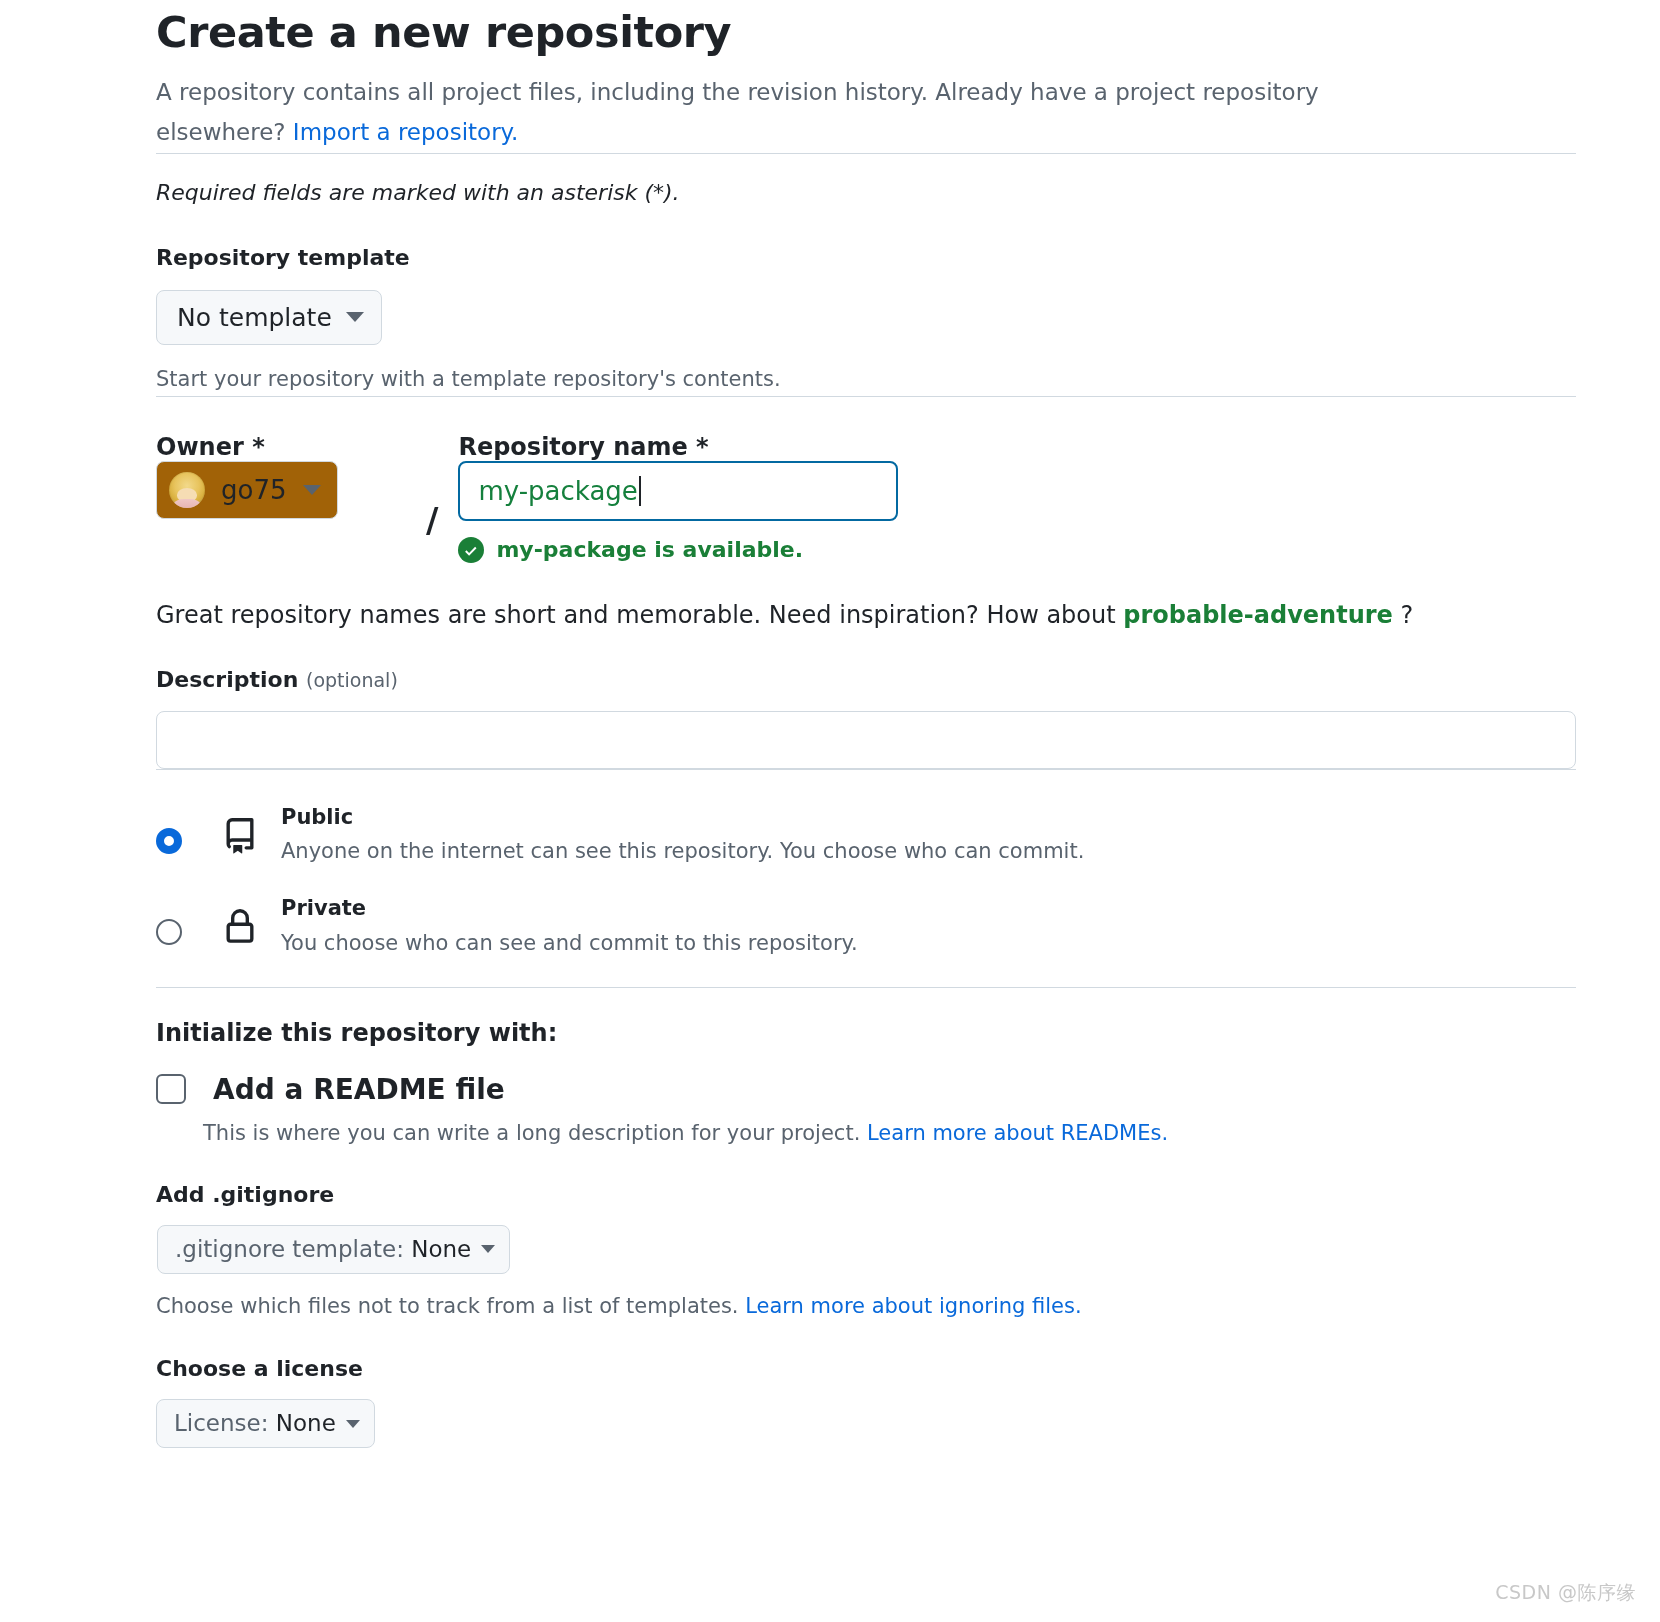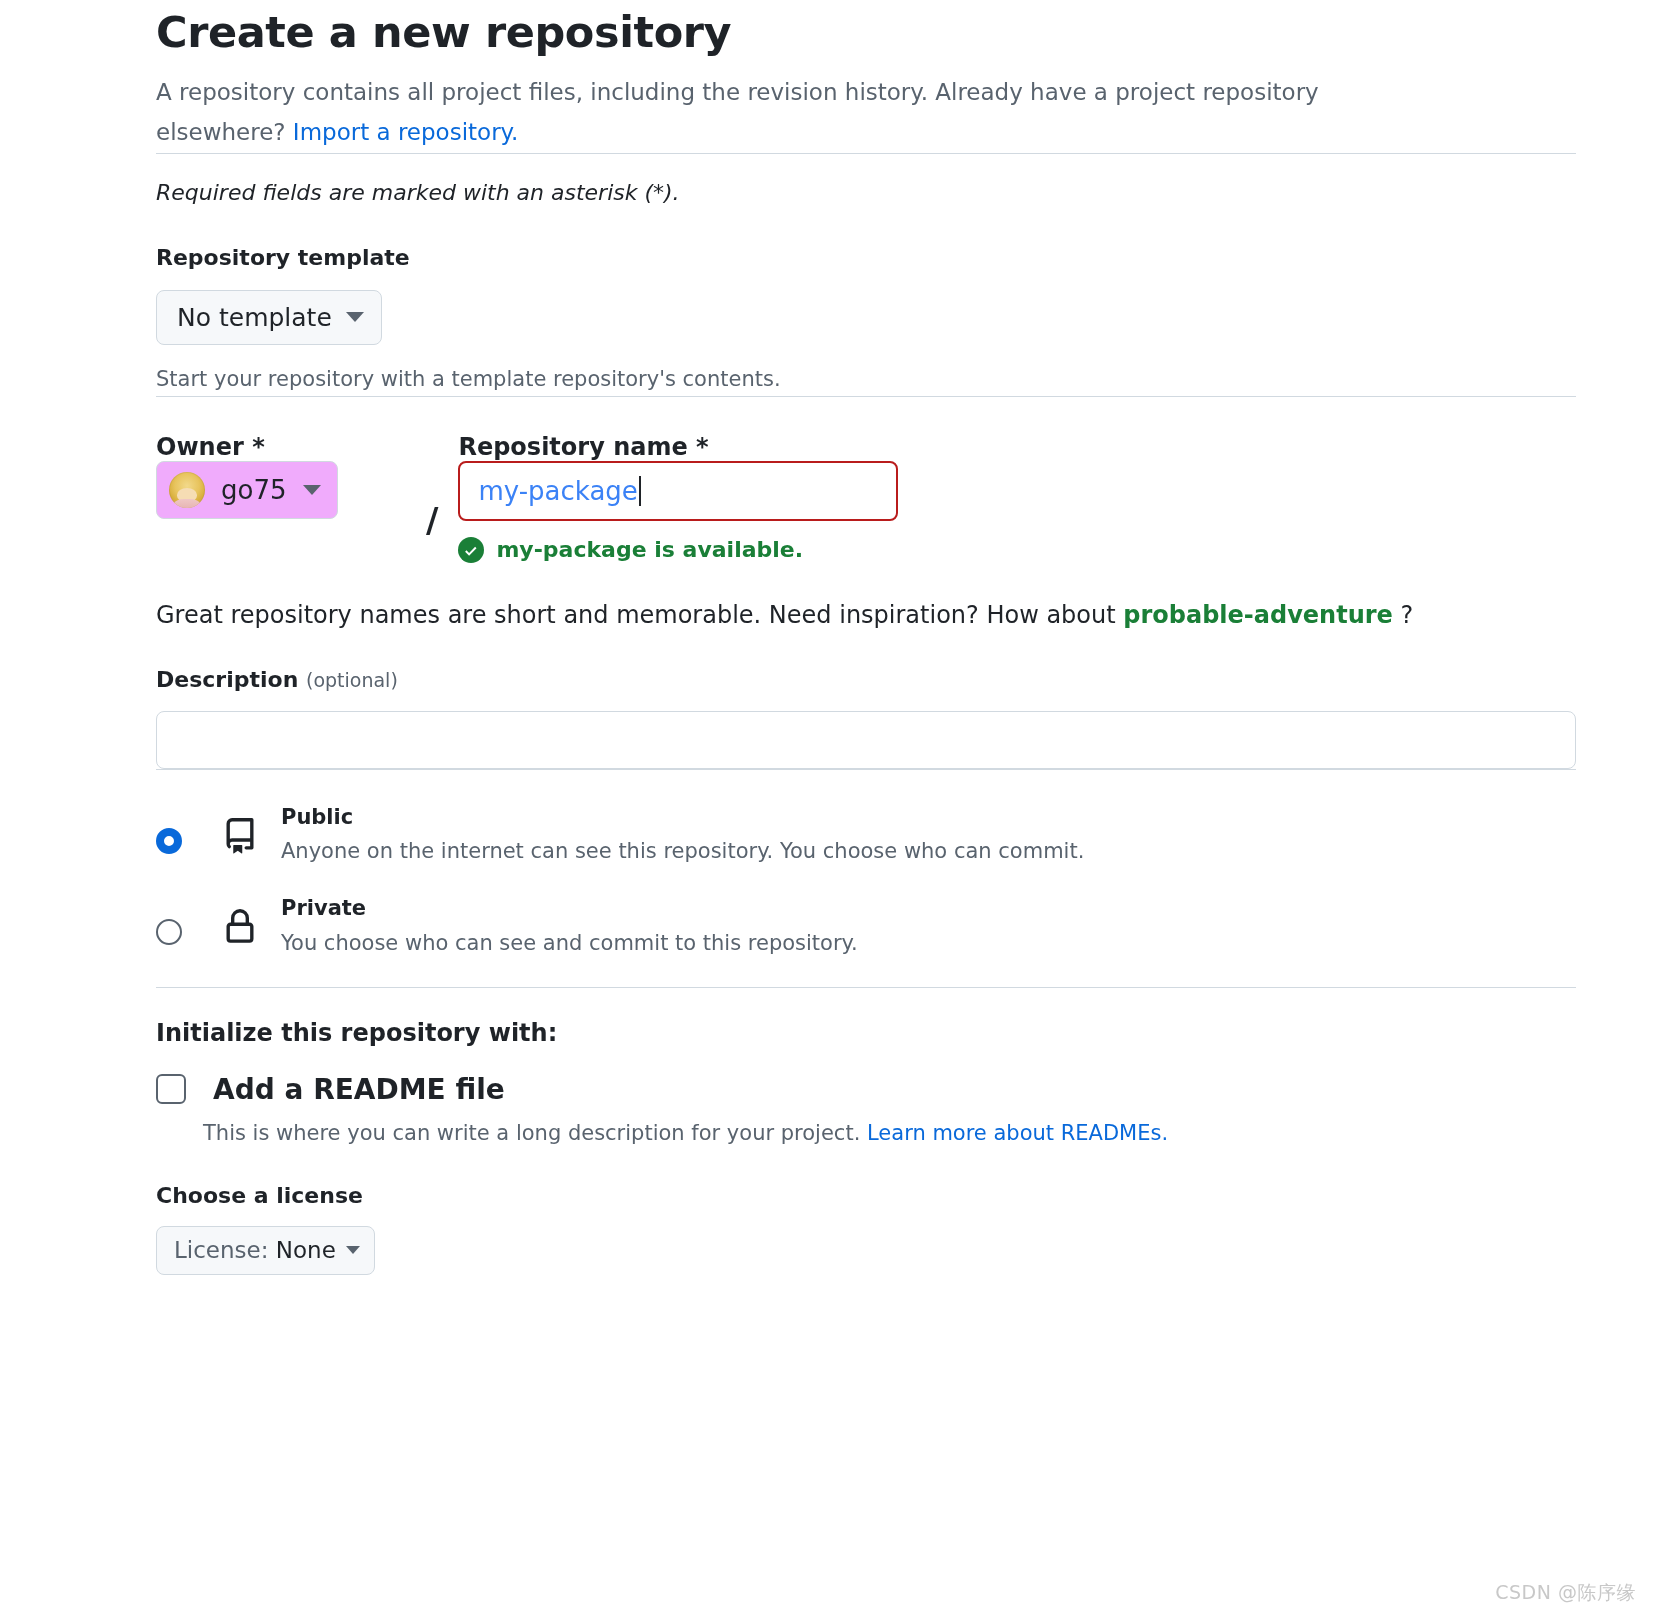--- a/index.html
+++ b/index.html
@@ -123,21 +123,21 @@
   .field-label {
     font-size: 24px;
     font-weight: 700;
     color: #1f2328;
     display: block;
   }
   .owner-btn {
     display: inline-flex;
     align-items: center;
     gap: 16px;
-    background: #f0abfc;
+    background: #a16207;
     border: 1px solid #d1d9e0;
     border-radius: 8px;
     padding: 10px 16px 10px 12px;
     font-size: 26px;
     cursor: pointer;
   }
   .avatar {
     width: 36px; height: 36px;
     border-radius: 50%;
     flex: none;
@@ -166,26 +166,26 @@
     font-size: 34px;
     font-weight: 700;
     color: #1f2328;
     margin: 0 20px;
     align-self: center;
     padding-top: 44px;
   }
   .repo-input {
     width: 440px;
     height: 60px;
-    border: 2px solid #b91c1c;
+    border: 2px solid #0369a1;
     border-radius: 8px;
     background: #ffffff;
     font-size: 26px;
     font-family: "DejaVu Sans", "Liberation Sans", sans-serif;
-    color: #3b82f6;
+    color: #15803d;
     padding: 0 18px;
     outline: none;
     display: flex;
     align-items: center;
   }
   .caret-bar {
     display: inline-block;
     width: 2px;
     height: 30px;
     background: #1f2328;
@@ -434,20 +434,30 @@
 
     <div class="readme-row">
       <span class="checkbox"></span>
       <span class="readme-label">Add a README file</span>
     </div>
     <div class="readme-help">
       <span>This is where you can write a long description for your project. </span><a class="link" href="#">Learn more about READMEs.</a>
     </div>
   </div>
 
+  <div class="gitignore-block">
+    <div class="section-label">Add .gitignore</div>
+    <div class="btn-select small">
+      <span><span class="muted-prefix">.gitignore template: </span><span>None</span></span>
+      <span class="caret sm"></span>
+    </div>
+    <div class="gitignore-help">
+      <span>Choose which files not to track from a list of templates. </span><a class="link" href="#">Learn more about ignoring files.</a>
+    </div>
+  </div>
 
   <div class="license-block">
     <div class="section-label">Choose a license</div>
     <div class="btn-select small">
       <span><span class="muted-prefix">License: </span><span>None</span></span>
       <span class="caret sm"></span>
     </div>
   </div>
 
 </div>

